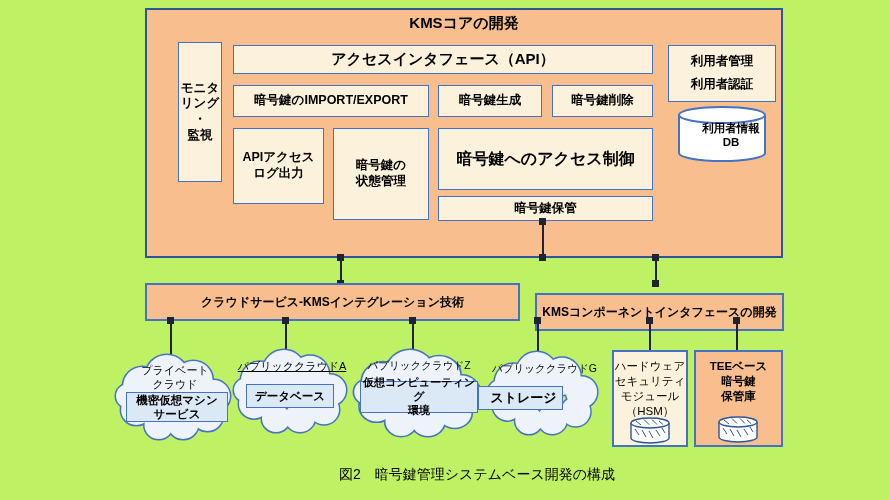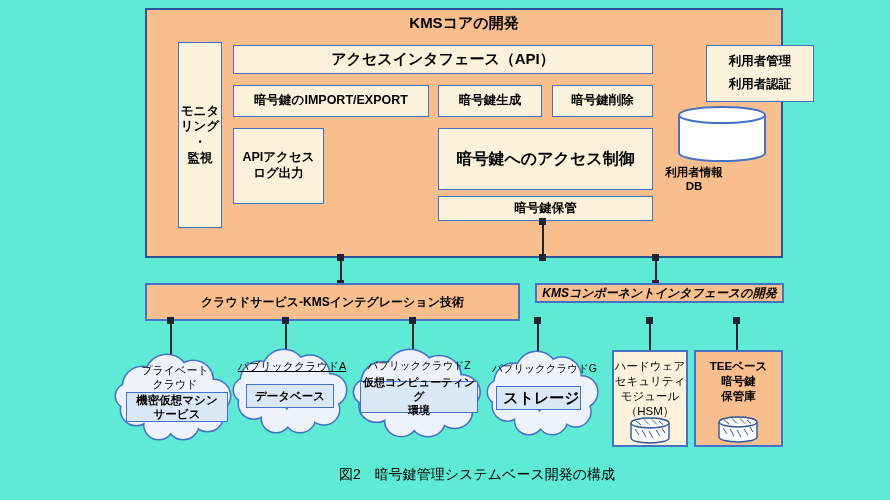--- a/index.html
+++ b/index.html
@@ -1,21 +1,21 @@
 <!DOCTYPE html>
 <html style="--orange: #F8BE8D; --cream: #FCF2DC; --blue: #4472C4; --blue-dark: #2E5597; --line: #1F2430; --cloud: #EEF3FB; --svc: #DBE8F6;"><head>
 <meta charset="utf-8">
 <style>
   :root{
     --orange:#F8BE8D; --cream:#FCF2DC; --blue:#4472C4; --blue-dark:#2E5597;
     --line:#1F2430; --cloud:#EEF3FB; --svc:#DBE8F6;
   }
   *{box-sizing:border-box;margin:0;padding:0;}
   body{background:#fff;font-family:"Liberation Sans","DejaVu Sans",sans-serif;color:#000;}
-  .stage{position:relative;width:890px;height:500px;background:#5eead4;overflow:hidden;}
+  .stage{position:relative;width:890px;height:500px;background:#bef264;overflow:hidden;}
   .abs{position:absolute;}
   .box{position:absolute;border:1.5px solid var(--blue);display:flex;align-items:center;
        justify-content:center;text-align:center;white-space:pre-line;line-height:1.25;}
   .cream{background:var(--cream);}
   .orangebg{background:var(--orange);}
   .svcbg{background:var(--svc);}
   .bold{font-weight:bold;}
   .line{position:absolute;background:var(--line);}
   .dot{position:absolute;width:7px;height:7px;background:var(--line);}
   .lbl{position:absolute;text-align:center;white-space:pre-line;line-height:1.25;}
@@ -49,62 +49,64 @@
         <path d="M3 6 V21 A19 5 0 0 0 41 21 V6" style="fill:#fff;stroke:var(--blue-dark);stroke-width:1.4"></path>
         <ellipse cx="22" cy="6" rx="19" ry="5" style="fill:#fff;stroke:var(--blue-dark);stroke-width:1.4"></ellipse>
         <path d="M8 4 l5 4 M16 2.5 l5 5 M24 2.5 l5 5 M31 4 l4 3.5 M7 12 l4 6 M14 13 l4 7 M21 14 l4 7 M28 13 l4 6 M34 11 l3 5" style="fill:none;stroke:var(--blue-dark);stroke-width:1"></path>
       </g>
     </defs>
   </svg>
 
   <div class="abs" style="left:145px;top:8px;width:638px;height:250px;background:var(--orange);border:2px solid var(--blue-dark);"></div>
   <div class="lbl bold" style="left:145px;top:14px;width:638px;font-size:15px;">KMSコアの開発</div>
 
-  <div class="box cream bold" style="left:178px;top:42px;width:44px;height:186px;font-size:12.5px;">モニタ
+  <div class="box cream bold" style="left:178px;top:42px;width:44px;height:140px;font-size:12.5px;">モニタ
 リング
 ・
 監視</div>
 
   <div class="box cream bold" style="left:233px;top:45px;width:420px;height:29px;font-size:15px;">アクセスインタフェース（API）</div>
 
   <div class="box cream bold" style="left:233px;top:85px;width:196px;height:32px;font-size:12.5px;">暗号鍵のIMPORT/EXPORT</div>
   <div class="box cream bold" style="left:438px;top:85px;width:104px;height:32px;font-size:12.5px;">暗号鍵生成</div>
   <div class="box cream bold" style="left:552px;top:85px;width:101px;height:32px;font-size:12.5px;">暗号鍵削除</div>
 
   <div class="box cream bold" style="left:233px;top:128px;width:91px;height:76px;font-size:12.5px;">APIアクセス
 ログ出力</div>
+  <div class="box cream bold" style="left:333px;top:128px;width:96px;height:92px;font-size:12.5px;">暗号鍵の
+状態管理</div>
   <div class="box cream bold" style="left:438px;top:128px;width:215px;height:62px;font-size:16px;">暗号鍵へのアクセス制御</div>
   <div class="box cream bold" style="left:438px;top:196px;width:215px;height:25px;font-size:12.5px;">暗号鍵保管</div>
 
-  <div class="box cream bold" style="left:668px;top:45px;width:108px;height:57px;font-size:12.5px;flex-direction:column;justify-content:space-evenly;margin-left:38px;">
+  <div class="box cream bold" style="left:668px;top:45px;width:108px;height:57px;font-size:12.5px;flex-direction:column;justify-content:space-evenly;">
     <span>利用者管理</span>
     <span>利用者認証</span>
   </div>
 
   <svg class="abs" style="left:676px;top:106px;" width="92" height="58" viewBox="0 0 92 58">
     <path d="M3 9 V47 A43 8 0 0 0 89 47 V9" style="fill:#fff;stroke:var(--blue);stroke-width:2"></path>
     <ellipse cx="46" cy="9" rx="43" ry="8" style="fill:#fff;stroke:var(--blue);stroke-width:2"></ellipse>
   </svg>
-  <div class="lbl bold" style="left:648px;top:121px;width:92px;font-size:11.5px;margin-top:44px;">利用者情報
+  <div class="lbl bold" style="left:685px;top:121px;width:92px;font-size:11.5px;">利用者情報
 DB</div>
 
   <div class="line" style="left:340px;top:258px;width:2px;height:26px;"></div>
   <div class="dot" style="left:337px;top:254px;"></div>
   <div class="dot" style="left:337px;top:280px;"></div>
 
   <div class="line" style="left:542px;top:221px;width:2px;height:37px;"></div>
   <div class="dot" style="left:539px;top:218px;"></div>
   <div class="dot" style="left:539px;top:254px;"></div>
 
   <div class="line" style="left:655px;top:258px;width:2px;height:26px;"></div>
   <div class="dot" style="left:652px;top:254px;"></div>
   <div class="dot" style="left:652px;top:280px;"></div>
 
   <div class="box orangebg bold" style="left:145px;top:283px;width:375px;height:38px;font-size:12px;border-width:2px;">クラウドサービス-KMSインテグレーション技術</div>
-  <div class="box orangebg bold" style="left:535px;top:283px;width:249px;height:20px;font-size:12px;border-width:2px;font-style:italic;">KMSコンポーネントインタフェースの開発</div>
+  <div class="box orangebg bold" style="left:535px;top:293px;width:249px;height:38px;font-size:12px;border-width:2px;">KMSコンポーネントインタフェースの開発</div>
 
   <div class="line" style="left:170px;top:321px;width:2px;height:42px;"></div>
   <div class="dot" style="left:167px;top:317px;"></div>
   <div class="line" style="left:285px;top:321px;width:2px;height:42px;"></div>
   <div class="dot" style="left:282px;top:317px;"></div>
   <div class="line" style="left:412px;top:321px;width:2px;height:42px;"></div>
   <div class="dot" style="left:409px;top:317px;"></div>
   <div class="line" style="left:537px;top:321px;width:2px;height:42px;"></div>
   <div class="dot" style="left:534px;top:317px;"></div>
 
@@ -130,21 +132,21 @@
 クラウド</div>
   <div class="lbl" style="left:232px;top:360px;width:120px;font-size:11px;text-decoration:underline;">パブリッククラウドA</div>
   <div class="lbl" style="left:352px;top:359px;width:134px;font-size:10.5px;">パブリッククラウドZ</div>
   <div class="lbl" style="left:486px;top:362px;width:117px;font-size:10.5px;">パブリッククラウドG</div>
 
   <div class="box svcbg bold" style="left:126px;top:392px;width:102px;height:30px;font-size:11.5px;">機密仮想マシン
 サービス</div>
   <div class="box svcbg bold" style="left:246px;top:384px;width:88px;height:24px;font-size:11.5px;">データベース</div>
   <div class="box svcbg bold" style="left:360px;top:381px;width:118px;height:32px;font-size:11px;">仮想コンピューティング
 環境</div>
-  <div class="box svcbg bold" style="left:496px;top:386px;width:85px;height:24px;font-size:15px;padding-left:6px;">ストレージ</div>
+  <div class="box svcbg bold" style="left:478px;top:386px;width:85px;height:24px;font-size:13px;padding-left:6px;">ストレージ</div>
 
   <div class="panel cream" style="left:612px;top:350px;width:76px;height:97px;font-size:11.5px;">
     <span>ハードウェア
 セキュリティ
 モジュール
 （HSM）</span>
   </div>
   <div class="panel orangebg bold" style="left:694px;top:350px;width:89px;height:97px;font-size:11.5px;">
     <span>TEEベース
 暗号鍵

